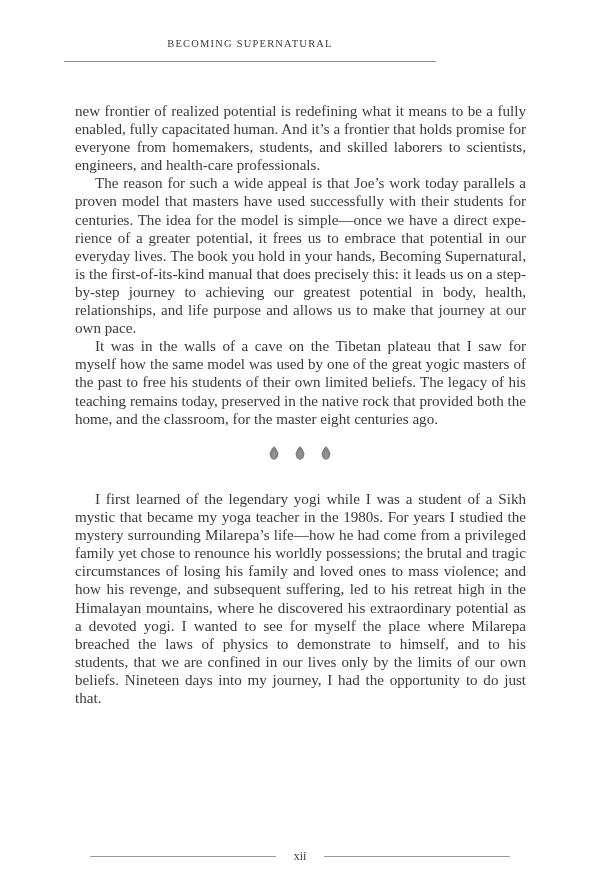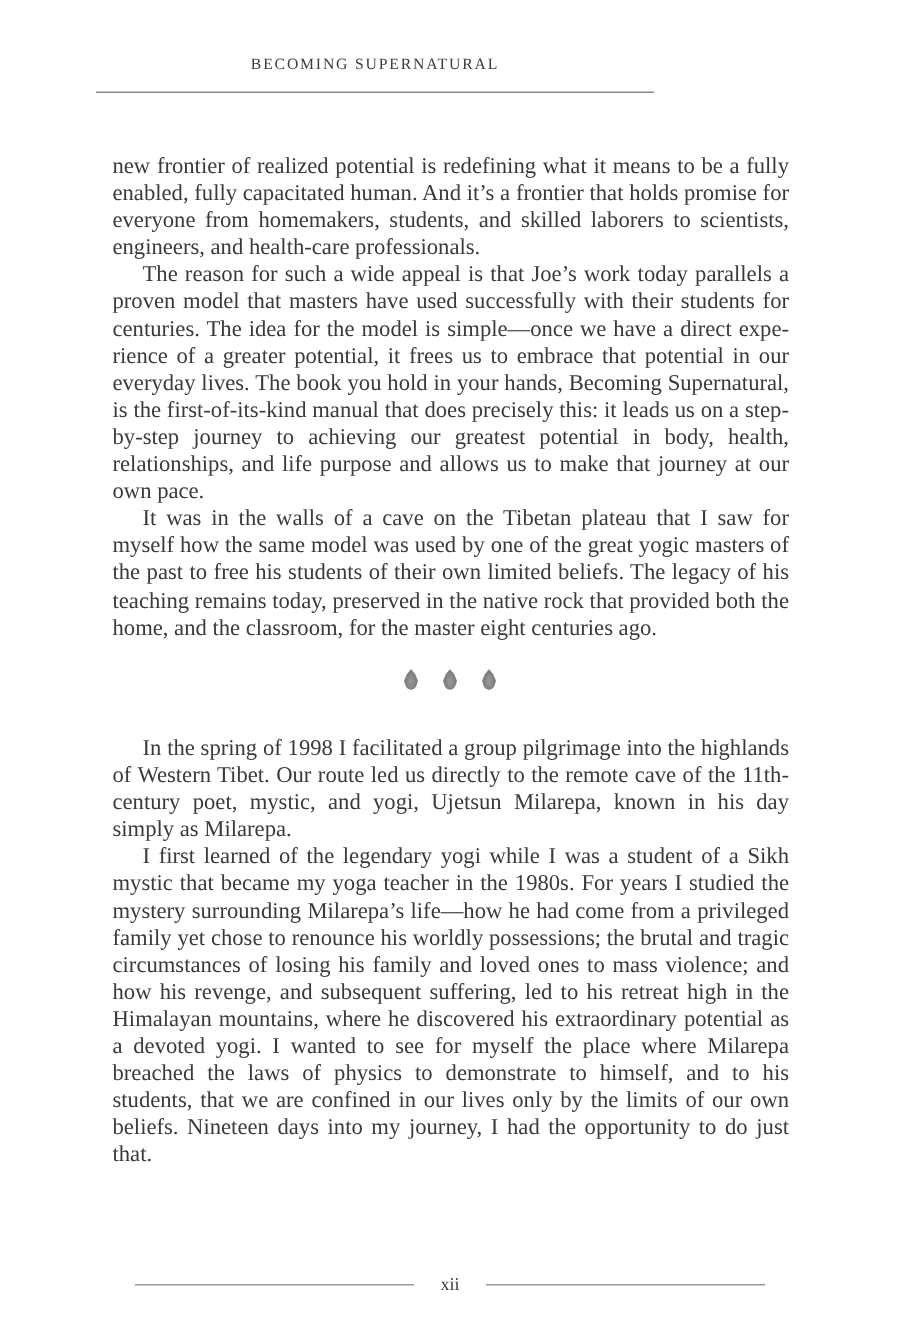--- a/index.html
+++ b/index.html
@@ -97,21 +97,20 @@
   <p class="indent">It was in the walls of a cave on the Tibetan plateau that I saw for myself how the same model was used by one of the great yogic masters of the past to free his students of their own limited beliefs. The legacy of his teaching remains today, preserved in the native rock that provided both the home, and the classroom, for the master eight centuries ago.</p>
 </div>
 
 <div class="ornament">
   <span class="leaf"></span>
   <span class="leaf"></span>
   <span class="leaf"></span>
 </div>
 
 <div class="text-block block-2">
-  <p class="indent">In the spring of 1998 I facilitated a group pilgrimage into the high­lands of Western Tibet. Our route led us directly to the remote cave of the 11th-century poet, mystic, and yogi, Ujetsun Milarepa, known in his day simply as Milarepa.</p>
   <p class="indent">I first learned of the legendary yogi while I was a student of a Sikh mystic that became my yoga teacher in the 1980s. For years I studied the mystery surrounding Milarepa’s life—how he had come from a privi­leged family yet chose to renounce his worldly possessions; the brutal and tragic circumstances of losing his family and loved ones to mass vio­lence; and how his revenge, and subsequent suffering, led to his retreat high in the Himalayan mountains, where he discovered his extraordi­nary potential as a devoted yogi. I wanted to see for myself the place where Milarepa breached the laws of physics to demonstrate to himself, and to his students, that we are confined in our lives only by the limits of our own beliefs. Nineteen days into my journey, I had the opportunity to do just that.</p>
 </div>
 
 <div class="folio">
   <span class="rule"></span>
   <span class="num">xii</span>
   <span class="rule"></span>
 </div>
 
 </body></html>

